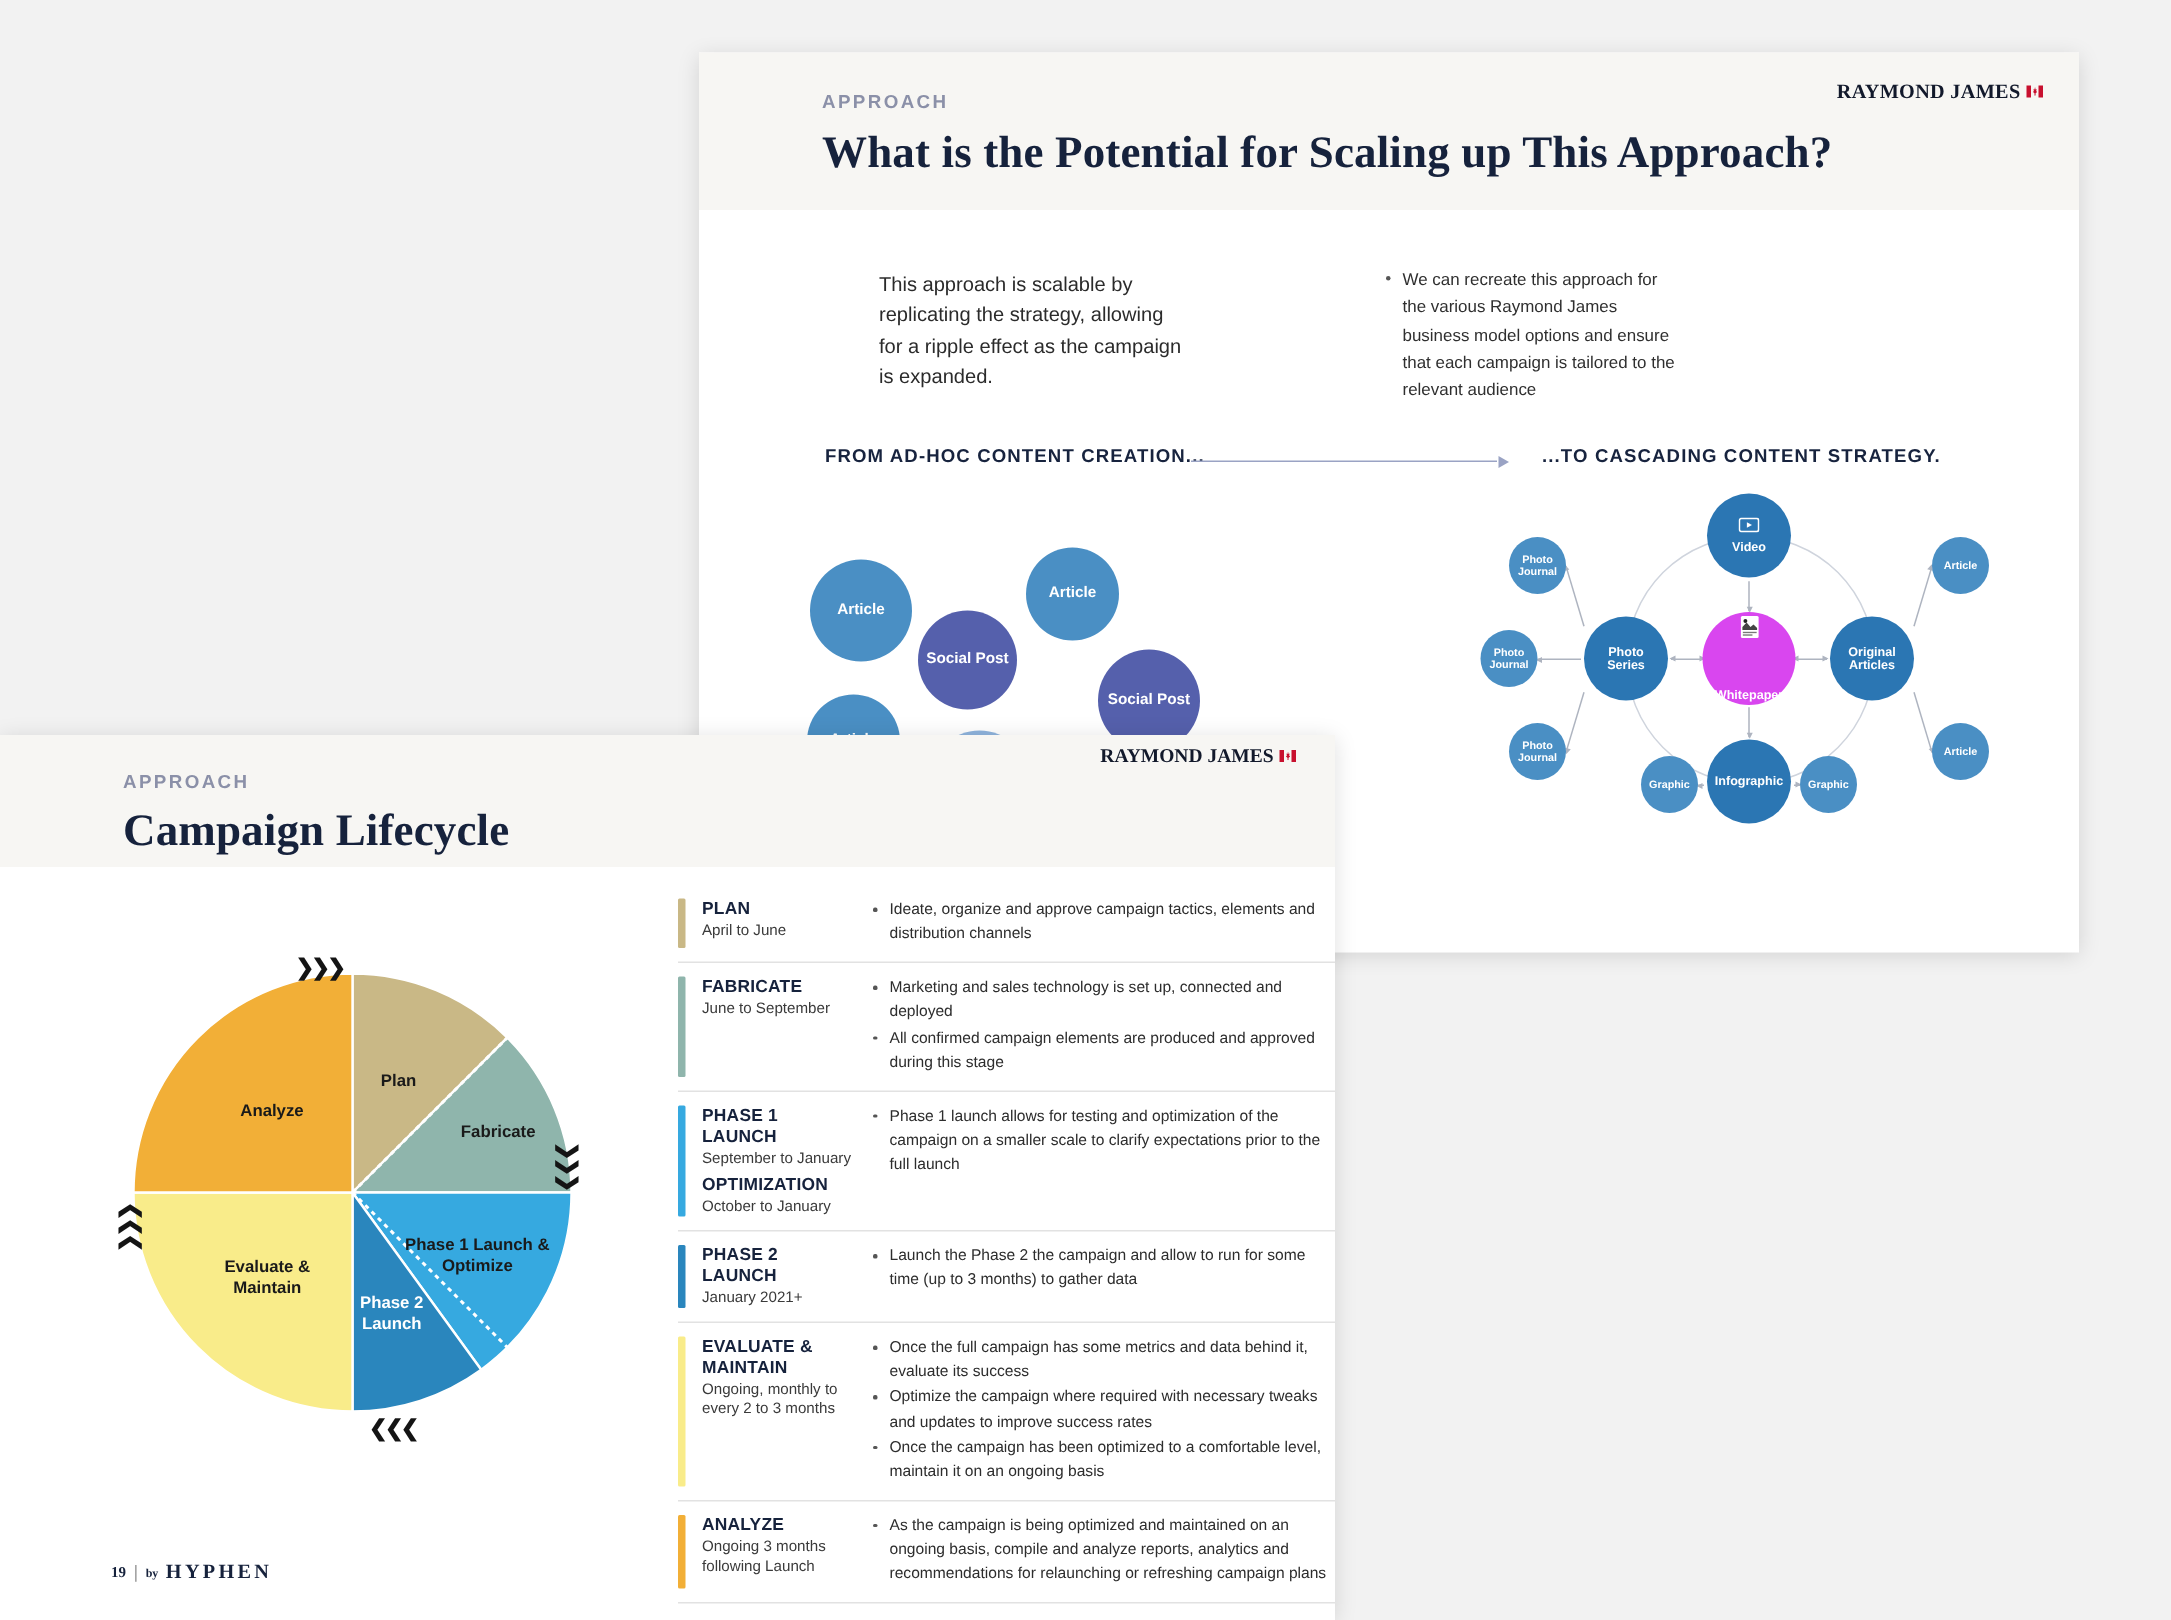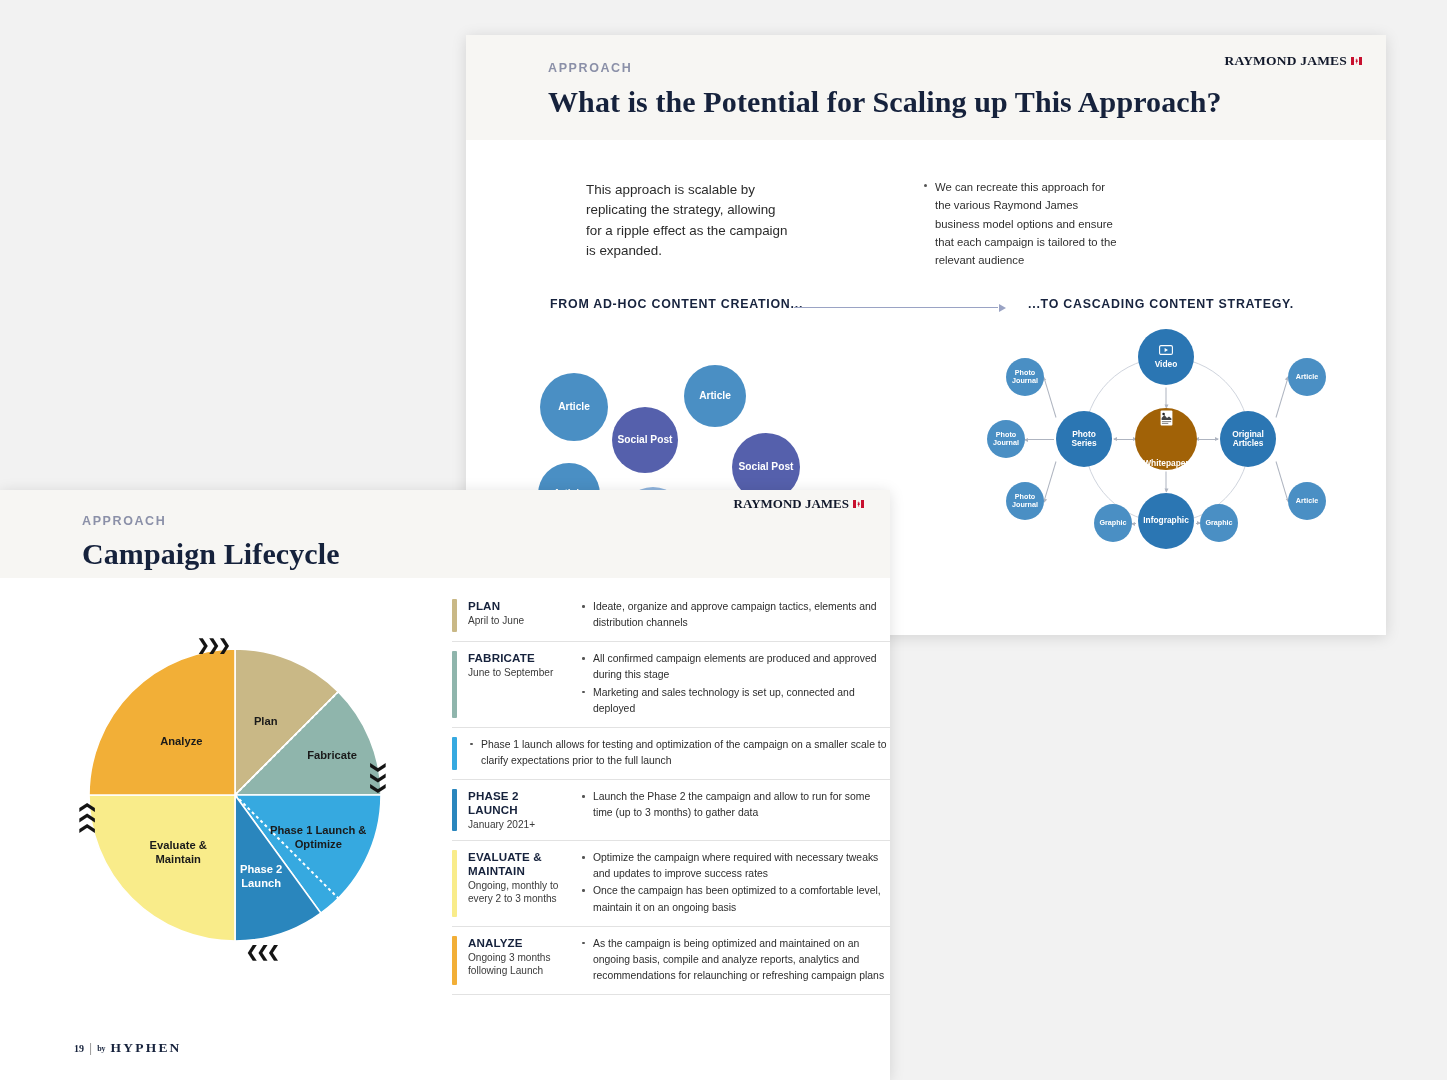--- a/index.html
+++ b/index.html
@@ -183,21 +183,21 @@
       </div>
       <div class="node mid" style="left: 254px; top: 78px; width: 56px; height: 56px; background: rgb(43, 118, 179);">
         <span>Original<br>Articles</span>
       </div>
       <div class="node mid" style="left: 172px; top: 160px; width: 56px; height: 56px; background: rgb(43, 118, 179);">
         <span>Infographic</span>
       </div>
       <div class="node mid" style="left: 90px; top: 78px; width: 56px; height: 56px; background: rgb(43, 118, 179);">
         <span>Photo<br>Series</span>
       </div>
-      <div class="node hub" style="left: 169px; top: 75px; width: 62px; height: 62px; background: #a16207; gap: 28px;">
+      <div class="node hub" style="left: 169px; top: 75px; width: 62px; height: 62px; background: #d946ef; gap: 28px;">
         <span class="nicon"><svg width="13" height="16" viewBox="0 0 13 16">
             <rect x="0.6" y="0.6" width="11.8" height="14.8" rx="1" fill="#fff"></rect>
             <circle cx="3.6" cy="4" r="1.3" fill="#222"></circle>
             <path d="M1.6 8 L4.4 5 L7 8 L9 6.4 L11.4 8.6 L11.4 10 L1.6 10 Z" fill="#444"></path>
             <rect x="1.9" y="11.2" width="9.2" height="0.9" fill="#777"></rect>
             <rect x="1.9" y="12.9" width="6.4" height="0.9" fill="#777"></rect>
           </svg></span>
         <span>Whitepaper</span>
       </div>
       <div class="node small" style="left: 40px; top: 25px; width: 38px; height: 38px; background: rgb(74, 143, 196);">
@@ -277,27 +277,33 @@
         </div>
       </div>
       <div class="tl-row">
         <div class="tl-bar" style="background: rgb(143, 181, 172);"></div>
         <div class="tl-left">
           <div class="tl-stage">FABRICATE</div>
           <div class="tl-when">June to September</div>
         </div>
         <div class="tl-right">
           <ul>
+            <li>Marketing and sales technology is set up, connected and deployed</li>
             <li>All confirmed campaign elements are produced and approved during this stage</li>
-            <li>Marketing and sales technology is set up, connected and deployed</li>
           </ul>
         </div>
       </div>
       <div class="tl-row">
         <div class="tl-bar" style="background: rgb(54, 169, 224);"></div>
+        <div class="tl-left">
+          <div class="tl-stage">PHASE 1 LAUNCH</div>
+          <div class="tl-when">September to January</div>
+          <div class="tl-stage second">OPTIMIZATION</div>
+          <div class="tl-when">October to January</div>
+        </div>
         <div class="tl-right">
           <ul>
             <li>Phase 1 launch allows for testing and optimization of the campaign on a smaller scale to clarify expectations prior to the full launch</li>
           </ul>
         </div>
       </div>
       <div class="tl-row">
         <div class="tl-bar" style="background: rgb(42, 134, 189);"></div>
         <div class="tl-left">
           <div class="tl-stage">PHASE 2 LAUNCH</div>
@@ -310,20 +316,21 @@
         </div>
       </div>
       <div class="tl-row">
         <div class="tl-bar" style="background: rgb(249, 236, 138);"></div>
         <div class="tl-left">
           <div class="tl-stage">EVALUATE &amp; MAINTAIN</div>
           <div class="tl-when">Ongoing, monthly to every 2 to 3 months</div>
         </div>
         <div class="tl-right">
           <ul>
+            <li>Once the full campaign has some metrics and data behind it, evaluate its success</li>
             <li>Optimize the campaign where required with necessary tweaks and updates to improve success rates</li>
             <li>Once the campaign has been optimized to a comfortable level, maintain it on an ongoing basis</li>
           </ul>
         </div>
       </div>
       <div class="tl-row">
         <div class="tl-bar" style="background: rgb(242, 175, 55);"></div>
         <div class="tl-left">
           <div class="tl-stage">ANALYZE</div>
           <div class="tl-when">Ongoing 3 months following Launch</div>

